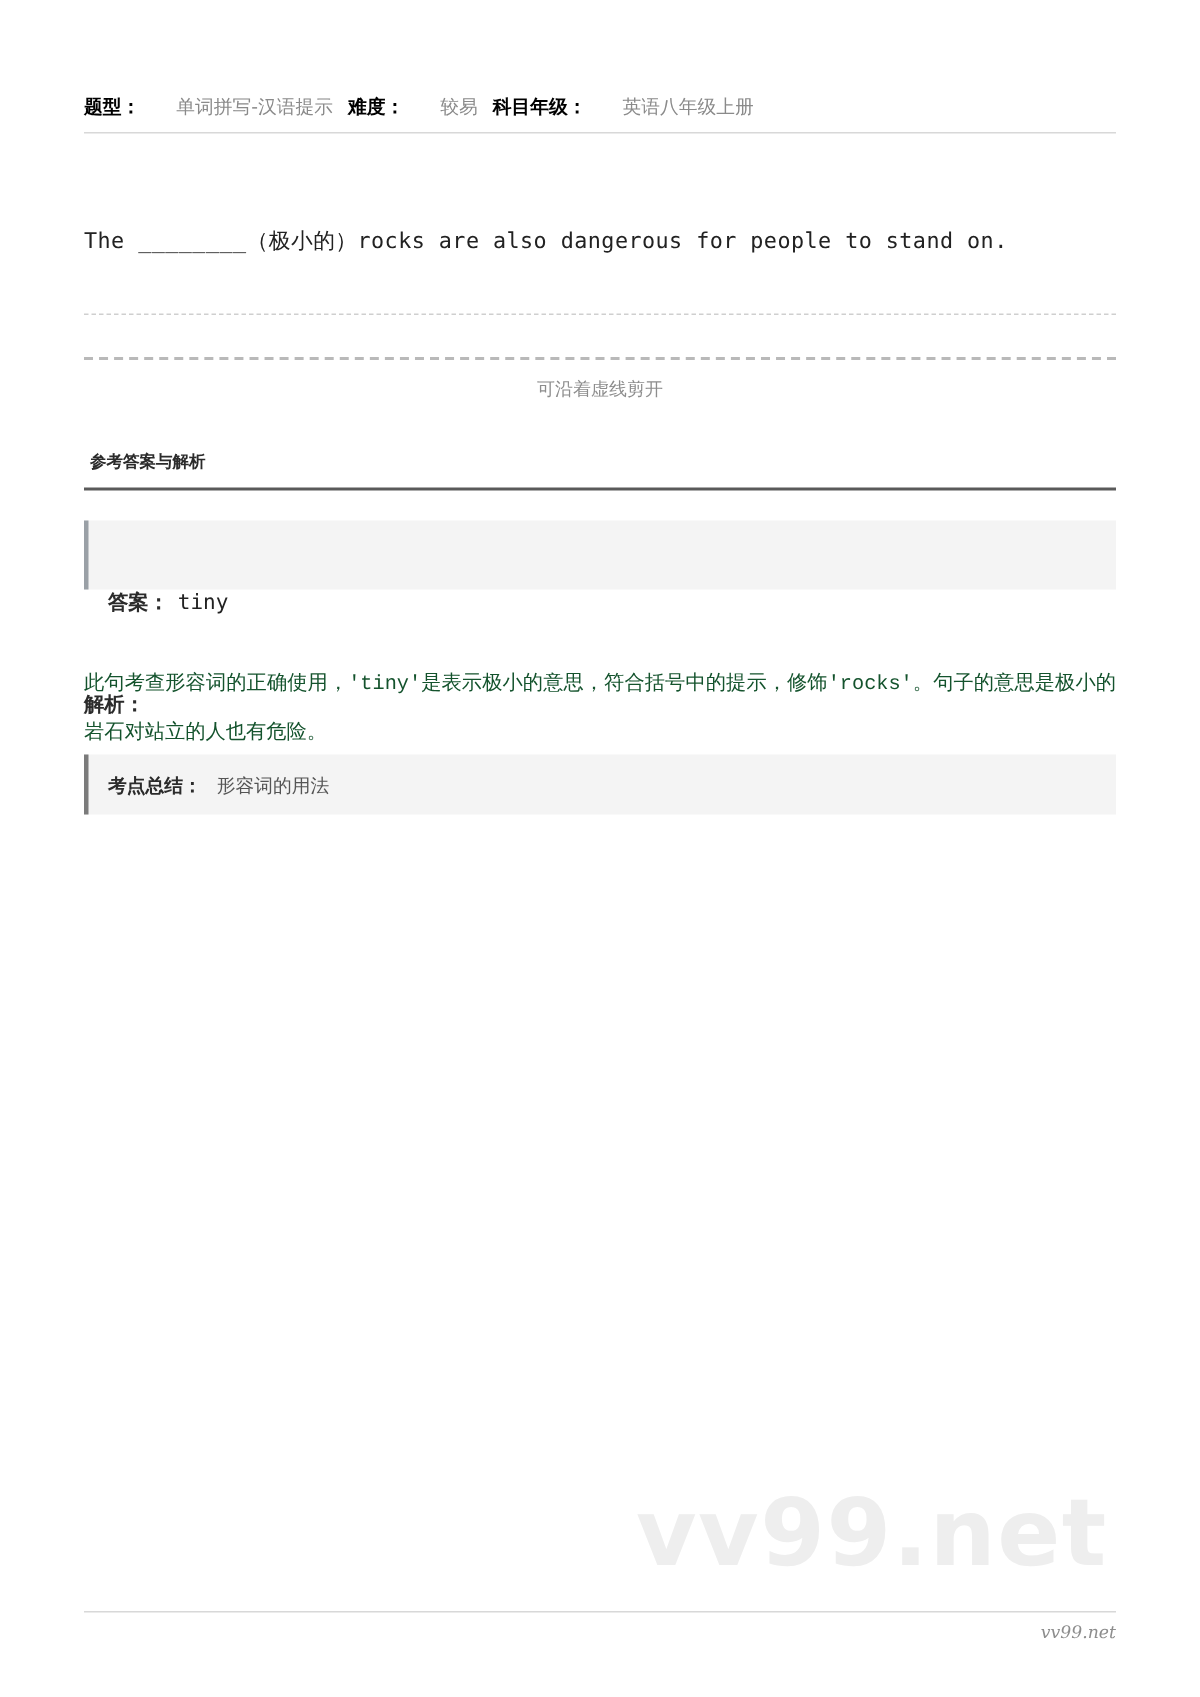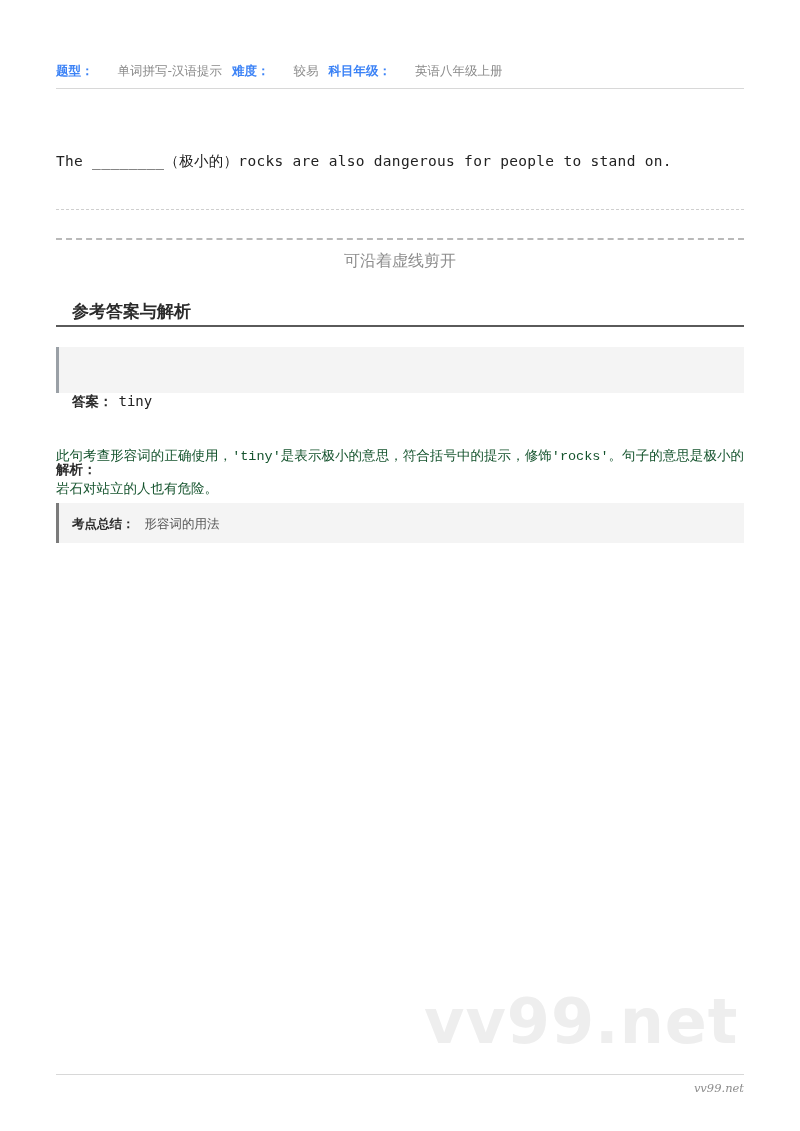--- a/index.html
+++ b/index.html
@@ -35,21 +35,21 @@
     left: 0;
     width: 688px;
     font-size: 12.5px;
     line-height: 18px;
     white-space: nowrap;
     color: #777;
     font-family: "DejaVu Sans", sans-serif;
   }
   .meta-label {
     font-weight: bold;
-    color: #3b82f6;
+    color: #000000;
   }
   .meta-val {
     color: #8a8a8a;
     margin-left: 24px;
   }
   .meta-gap { display: inline-block; width: 10px; }
 
   .rule-top {
     position: absolute;
     top: 88px;
@@ -87,31 +87,31 @@
     left: 0;
     width: 688px;
     border-top: 2px dashed #b9b9b9;
   }
   .cut-label {
     position: absolute;
     top: 251px;
     left: 0;
     width: 688px;
     text-align: center;
-    font-size: 16px;
+    font-size: 12px;
     color: #8d8d8d;
     font-family: "DejaVu Sans", sans-serif;
   }
 
   
   .section-title {
     position: absolute;
     top: 300px;
-    left: 16px;
-    font-size: 17px;
+    left: 4px;
+    font-size: 11px;
     font-weight: bold;
     color: #2b2b2b;
     font-family: "DejaVu Sans", sans-serif;
   }
   .rule-section {
     position: absolute;
     top: 325px;
     left: 0;
     width: 688px;
     border-top: 2px solid #5a5a5a;

